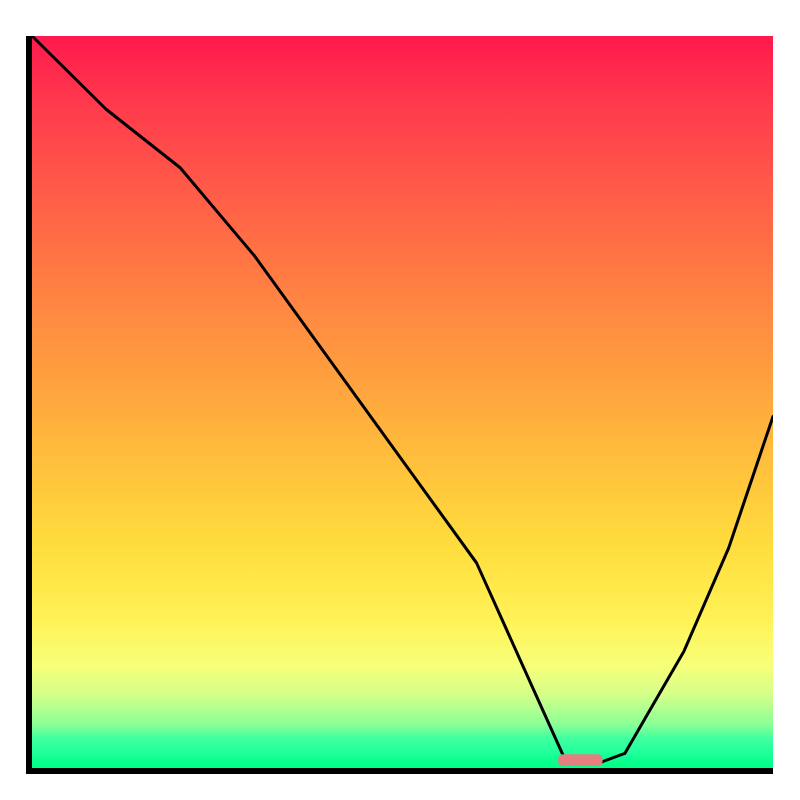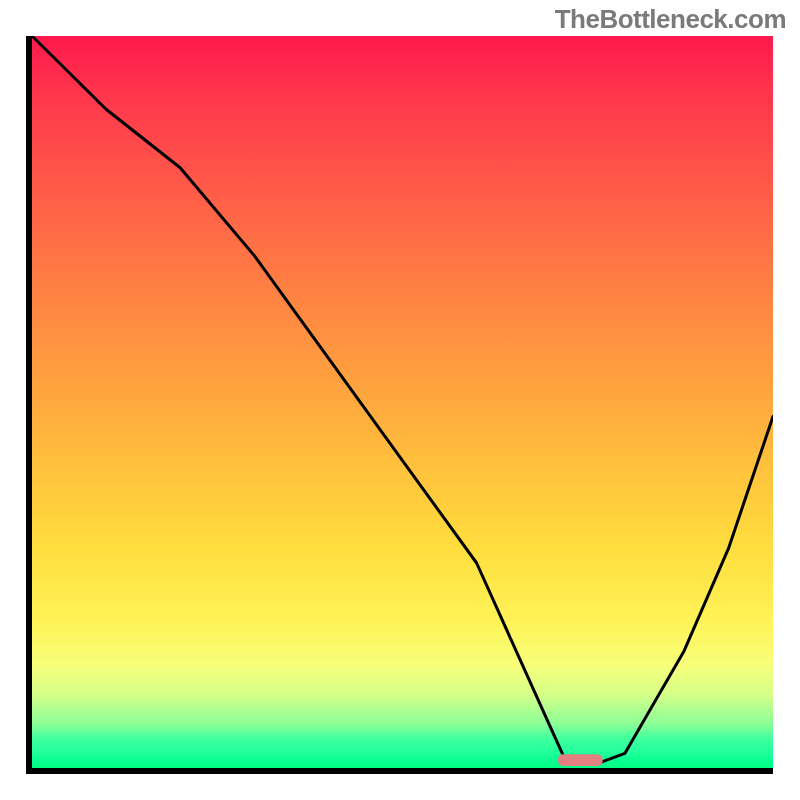--- a/index.html
+++ b/index.html
@@ -81,21 +81,20 @@
   }
   .bar-rect.rounded {
     rx: 5;
   }
 </style>
 </head>
 <body>
 
 <div class="container">
 
-  <div class="watermark">TheBottleneck.com</div>
 
   <div class="plot-frame">
     <div class="gradient-bg"></div>
 
     <svg class="curve-svg" viewBox="0 0 741 732" preserveAspectRatio="none">
       <path class="curve-path" d="M 0 0 L 74.1 73.2 L 148.2 131.8 L 222.3 219.6 L 296.4 322.1 L 370.5 424.6 L 444.6 527.0 L 503.9 658.8 L 533.5 724.7 L 563.2 728.3 L 592.8 717.4 L 652.1 614.9 L 696.5 512.4 L 741.0 380.6"></path>
       <rect class="bar-rect rounded" x="526.1" y="718.3" width="44.5" height="11.7" rx="5" fill="#e37f80"></rect>
     </svg>
   </div>
 </div>

